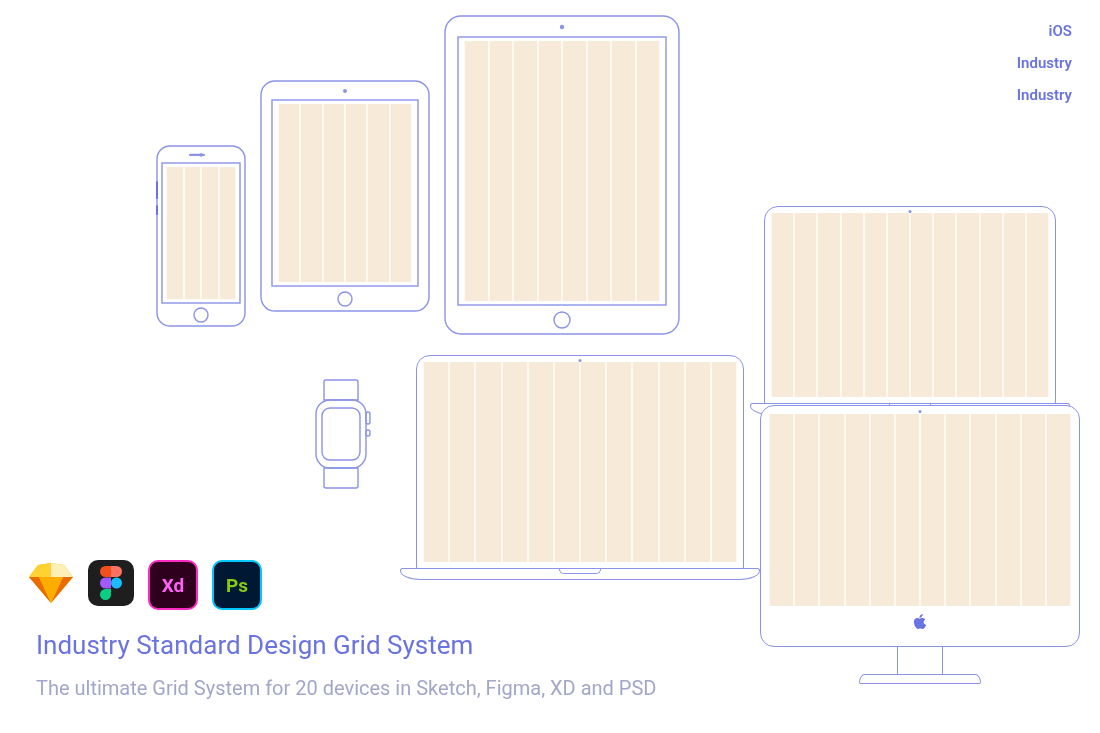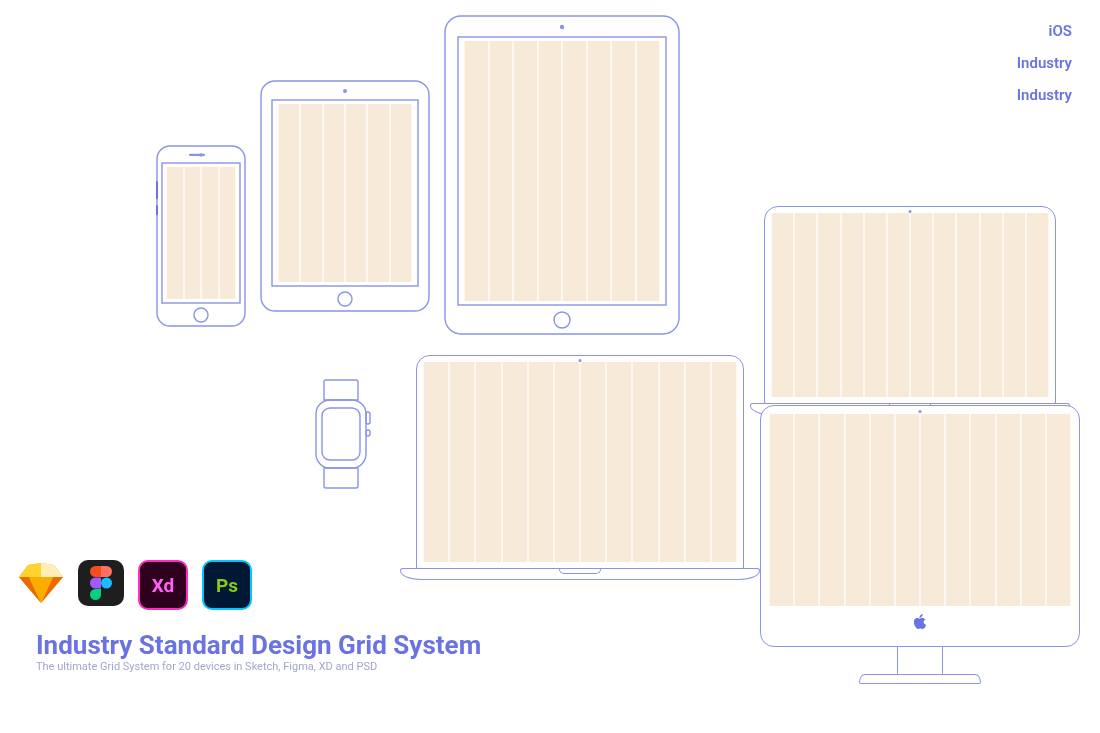--- a/index.html
+++ b/index.html
@@ -12,25 +12,25 @@
 
 
 .stroke{stroke:#8a93e8;stroke-width:1.4;fill:none}
 
 
 .nav{top:22px;right:28px;text-align:right;color:#6a73e2;font-weight:600;font-size:15px}
 .nav a{display:block;margin-bottom:14px;text-decoration:none;color:#6a73e2;cursor:pointer}
 
 
 .bottom{left:36px;top:630px}
-.title{color:#6a73e2;font-size:26px;font-weight:700;margin-bottom:0}
-.sub{color:#a2a7c9;font-size:11px}
-
-
-.apps{left:18px;top:560px;display:flex;gap:14px}
+.title{color:#6a73e2;font-size:26px;font-weight:400;margin-bottom:16px}
+.sub{color:#a2a7c9;font-size:20px}
+
+
+.apps{left:28px;top:560px;display:flex;gap:14px}
 .app{width:46px;height:46px;border-radius:10px;display:flex;align-items:center;justify-content:center;font-weight:700}
 
 
 
 .phone{left:156px;top:145px;width:90px;height:182px}
 .phone svg{width:100%;height:100%}
 
 .tabletS{left:260px;top:80px;width:170px;height:232px}
 .tabletS svg{width:100%;height:100%}
 

